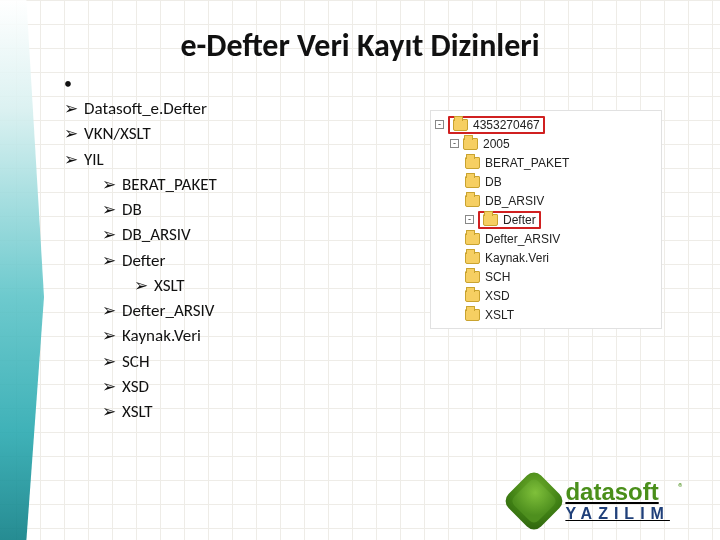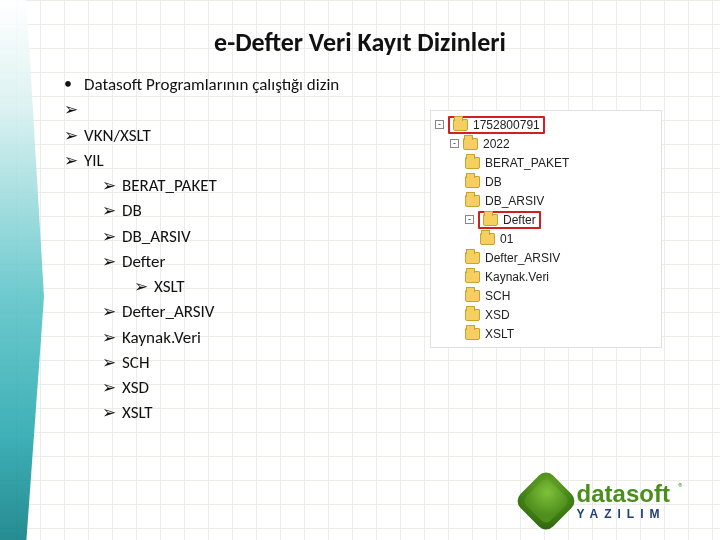--- a/index.html
+++ b/index.html
@@ -30,21 +30,21 @@
     width: 44px;
     background: linear-gradient(180deg, #ffffff 0%, #d8f0f0 20%, #5dc4c8 55%, #2aa9b0 80%, #0e7f86 100%);
     clip-path: polygon(0 0, 60% 0, 100% 55%, 60% 100%, 0 100%);
     opacity: 0.9;
   }
   .title {
     position: absolute;
     top: 26px;
     left: 0; right: 0;
     text-align: center;
-    font-size: 26px;
+    font-size: 32px;
     font-weight: 700;
     color: #111;
   }
   .content {
     position: absolute;
     top: 74px;
     left: 64px;
     width: 330px;
     color: #111;
     font-size: 17px;
@@ -144,31 +144,32 @@
     content: "";
     position: absolute;
     inset: 6px;
     border-radius: 6px;
     background: radial-gradient(circle at 35% 30%, #7fc03a 0%, #4e8f1e 70%);
   }
   .logo-text {
     display: flex;
     flex-direction: column;
     line-height: 1;
+    text-decoration: underline;
   }
   .logo-text .main {
     font-family: Arial, sans-serif;
     font-weight: 900;
     font-size: 24px;
     color: #4a8f1a;
     letter-spacing: 0px;
   }
   .logo-text .sub {
     font-family: Arial, sans-serif;
-    font-size: 12px;
+    font-size: 16px;
     letter-spacing: 6px;
     color: #20407a;
     font-weight: 700;
     margin-top: 2px;
   }
   .logo-r {
     font-size: 12px;
     color: #4a8f1a;
     align-self: flex-start;
     margin-top: 2px;
@@ -178,25 +179,25 @@
 <body>
 
 <div class="grid-bg"></div>
 <div class="left-strip"></div>
 
 <div class="title">e-Defter Veri Kayıt Dizinleri</div>
 
 <div class="content">
   <div class="bullet-row lv0">
     <span class="mk">•</span>
-    <span class="tx">Datasoft Programlarının çalıştığı dizin</span>
   </div>
 
   <div class="bullet-row lv1">
     <span class="mk">➢</span>
+    <span class="tx">Datasoft_e.Defter</span>
   </div>
   <div class="bullet-row lv1">
     <span class="mk">➢</span>
     <span class="tx">VKN/XSLT</span>
   </div>
   <div class="bullet-row lv1">
     <span class="mk">➢</span>
     <span class="tx">YIL</span>
   </div>
 
@@ -242,28 +243,28 @@
     <span class="mk">➢</span>
     <span class="tx">XSLT</span>
   </div>
 </div>
 
 <div class="tree">
   <div class="tree-row">
     <span class="box">-</span>
     <span class="redbox">
       <span class="folder"></span>
-      <span>1752800791</span>
+      <span>4353270467</span>
     </span>
   </div>
   <div class="tree-row">
     <span class="spacer"></span>
     <span class="box">-</span>
     <span class="folder"></span>
-    <span>2022</span>
+    <span>2005</span>
   </div>
   <div class="tree-row">
     <span class="spacer"></span>
       <span class="spacer"></span>
     <span class="folder"></span>
     <span>BERAT_PAKET</span>
   </div>
   <div class="tree-row">
     <span class="spacer"></span>
       <span class="spacer"></span>
@@ -281,27 +282,20 @@
       <span class="spacer"></span>
     <span class="box">-</span>
     <span class="redbox">
       <span class="folder"></span>
       <span>Defter</span>
     </span>
   </div>
   <div class="tree-row">
     <span class="spacer"></span>
       <span class="spacer"></span>
-      <span class="spacer"></span>
-    <span class="folder"></span>
-    <span>01</span>
-  </div>
-  <div class="tree-row">
-    <span class="spacer"></span>
-      <span class="spacer"></span>
     <span class="folder"></span>
     <span>Defter_ARSIV</span>
   </div>
   <div class="tree-row">
     <span class="spacer"></span>
       <span class="spacer"></span>
     <span class="folder"></span>
     <span>Kaynak.Veri</span>
   </div>
   <div class="tree-row">

